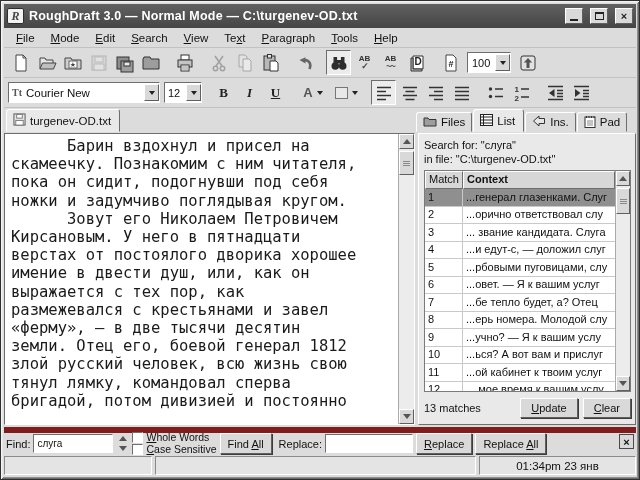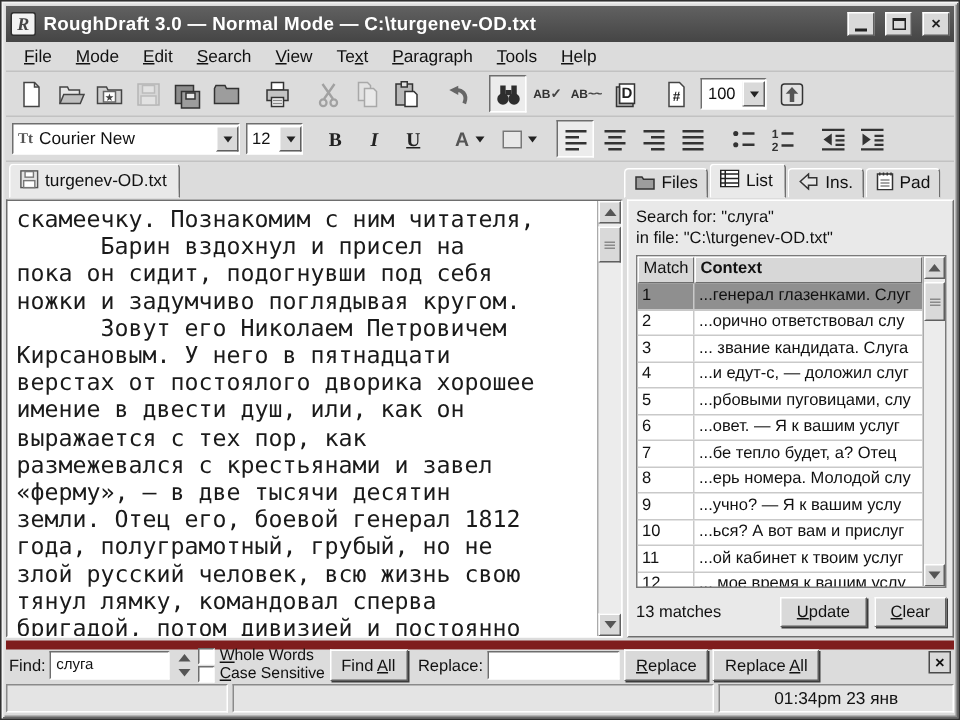--- a/index.html
+++ b/index.html
@@ -36,21 +36,21 @@
   .toolbar { height:30px; flex:0 0 30px; display:flex; align-items:center; padding:0 4px; gap:1px;
     border-bottom:1px solid #c2c2c2; }
   .tb { width:25px; height:25px; display:flex; align-items:center; justify-content:center; position:relative;
     background:transparent; border:1px solid transparent; }
   .tb svg { display:block; }
   .tb.pressed { border-color:#6e6e6e #fff #fff #6e6e6e; background:#ececec; }
   .tb.disabled { opacity:.38; }
   .gap { width:7px; }
   .g-ab { font:bold 8px "Liberation Sans",sans-serif; color:#333; line-height:8px; }
   .g-sub { font:bold 9px "Liberation Sans",sans-serif; color:#444; line-height:7px; letter-spacing:-1px;}
-  .stack { display:flex; flex-direction:row; align-items:center; }
+  .stack { display:flex; flex-direction:column; align-items:center; }
   .zoom-combo { width:44px; height:21px; background:#fff; border:1px solid; border-color:#6e6e6e #fff #fff #6e6e6e;
     display:flex; align-items:center; margin:0 3px; }
   .zoom-combo .val { flex:1; font-size:11px; padding-left:4px; color:#111; }
   .combo-arrow { width:15px; height:17px; background:#d9d9d9; border:1px solid; border-color:#fff #5f5f5f #5f5f5f #fff;
     display:flex; align-items:center; justify-content:center; }
   .tri-dn { width:0; height:0; border-left:3.5px solid transparent; border-right:3.5px solid transparent; border-top:4px solid #222; }
   .tri-up-s { width:0; height:0; border-left:4px solid transparent; border-right:4px solid transparent; border-bottom:5px solid #555; }
   .tri-dn-s { width:0; height:0; border-left:4px solid transparent; border-right:4px solid transparent; border-top:5px solid #555; }
 
   .font-combo { width:152px; height:21px; background:#fff; border:1px solid; border-color:#6e6e6e #fff #fff #6e6e6e;
@@ -467,33 +467,32 @@
             </svg></span>
         <span>Pad</span>
       </div>
     </div>
   </div>
 
   <div class="main">
 
     <div class="editor">
       <div class="editor-text">
+        <div class="ln">      Барин вздохнул и присел на</div>
         <div class="ln">скамеечку. Познакомим с ним читателя,</div>
-        <div class="ln">      Барин вздохнул и присел на</div>
         <div class="ln">пока он сидит, подогнувши под себя</div>
         <div class="ln">ножки и задумчиво поглядывая кругом.</div>
         <div class="ln">      Зовут его Николаем Петровичем</div>
         <div class="ln">Кирсановым. У него в пятнадцати</div>
         <div class="ln">верстах от постоялого дворика хорошее</div>
         <div class="ln">имение в двести душ, или, как он</div>
         <div class="ln">выражается с тех пор, как</div>
         <div class="ln">размежевался с крестьянами и завел</div>
         <div class="ln">«ферму», — в две тысячи десятин</div>
         <div class="ln">земли. Отец его, боевой генерал 1812</div>
-        <div class="ln">года, полуграмотный, грубый, но не</div>
         <div class="ln">злой русский человек, всю жизнь свою</div>
         <div class="ln">тянул лямку, командовал сперва</div>
         <div class="ln">бригадой, потом дивизией и постоянно</div>
       </div>
       <div class="sb-v">
         <div class="sb-btn">
             <span class="tri-up-s"></span>
           </div>
         <div class="sb-track">
           <div class="sb-thumb" style="top:2px;height:24px;">

